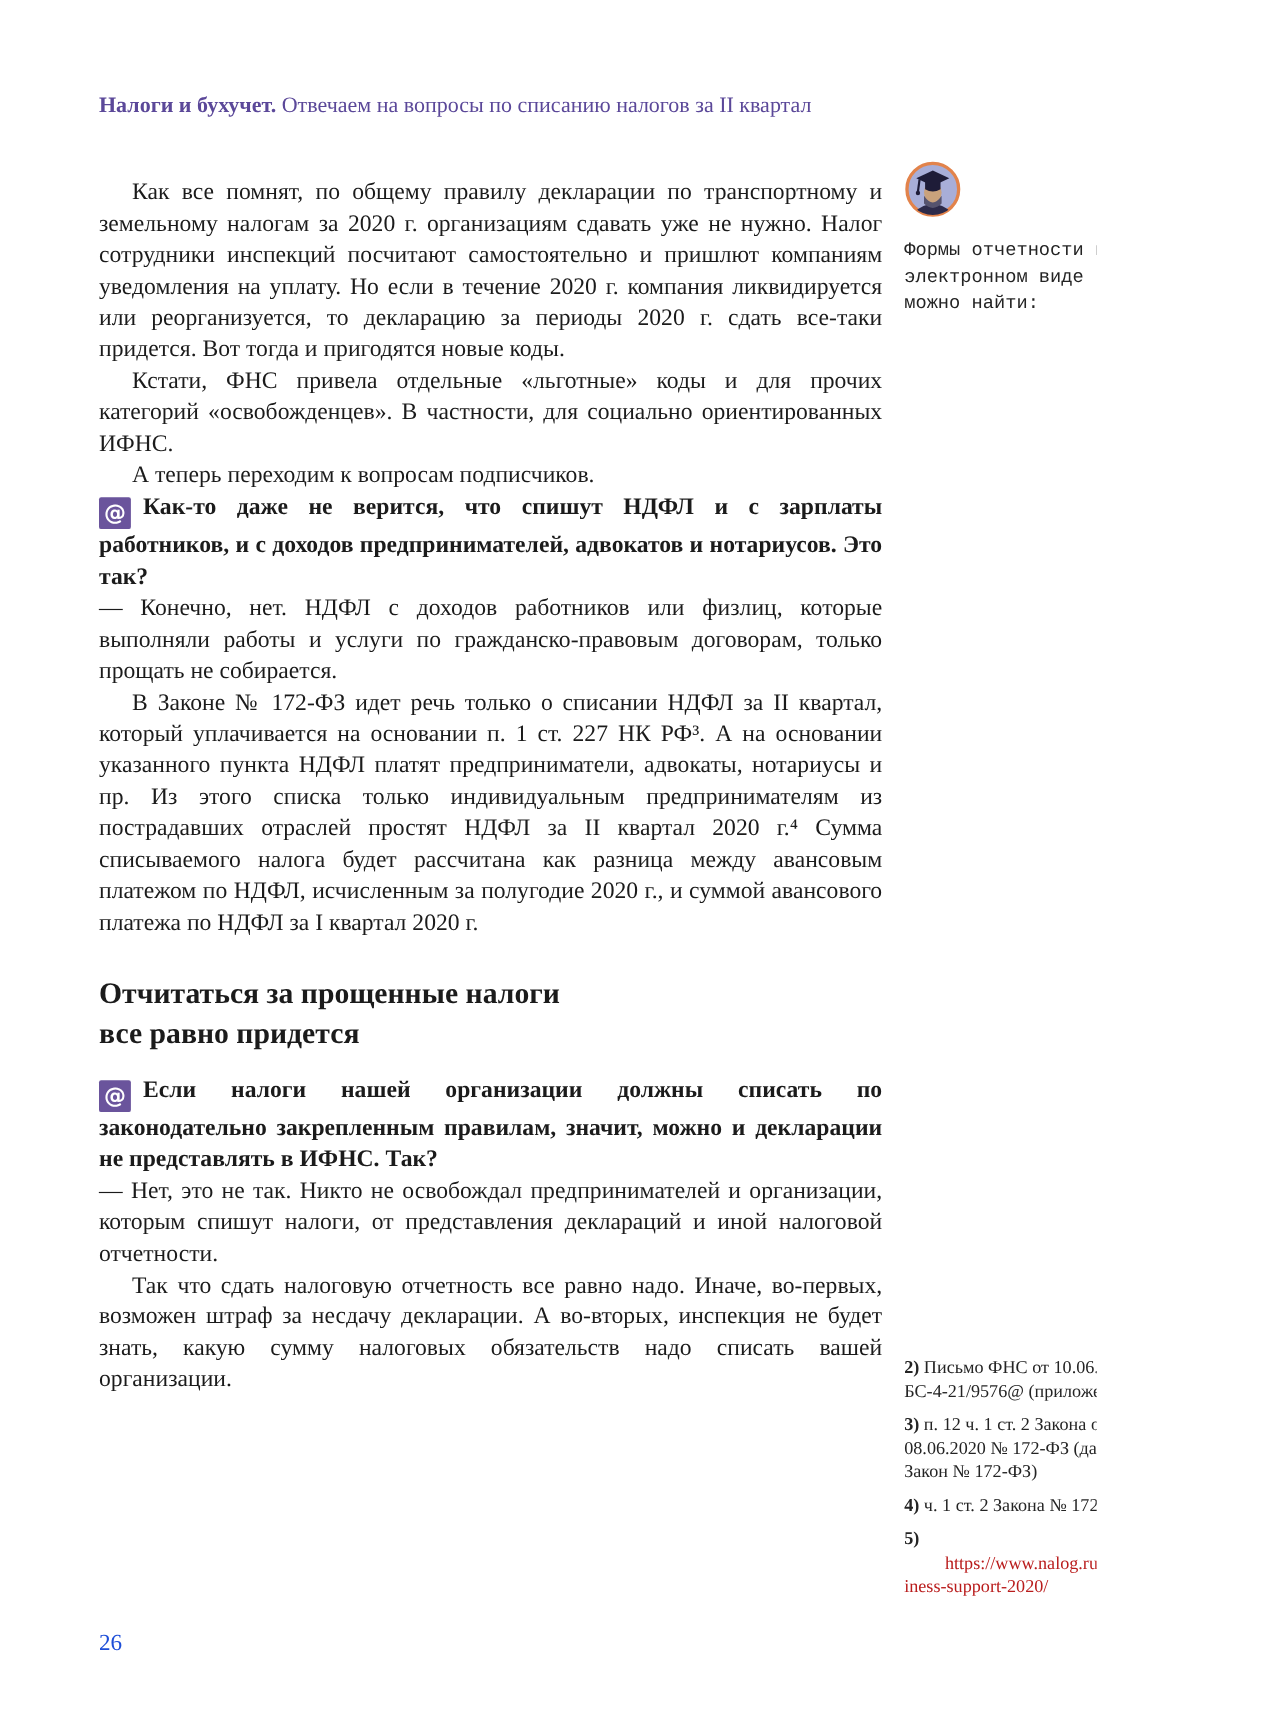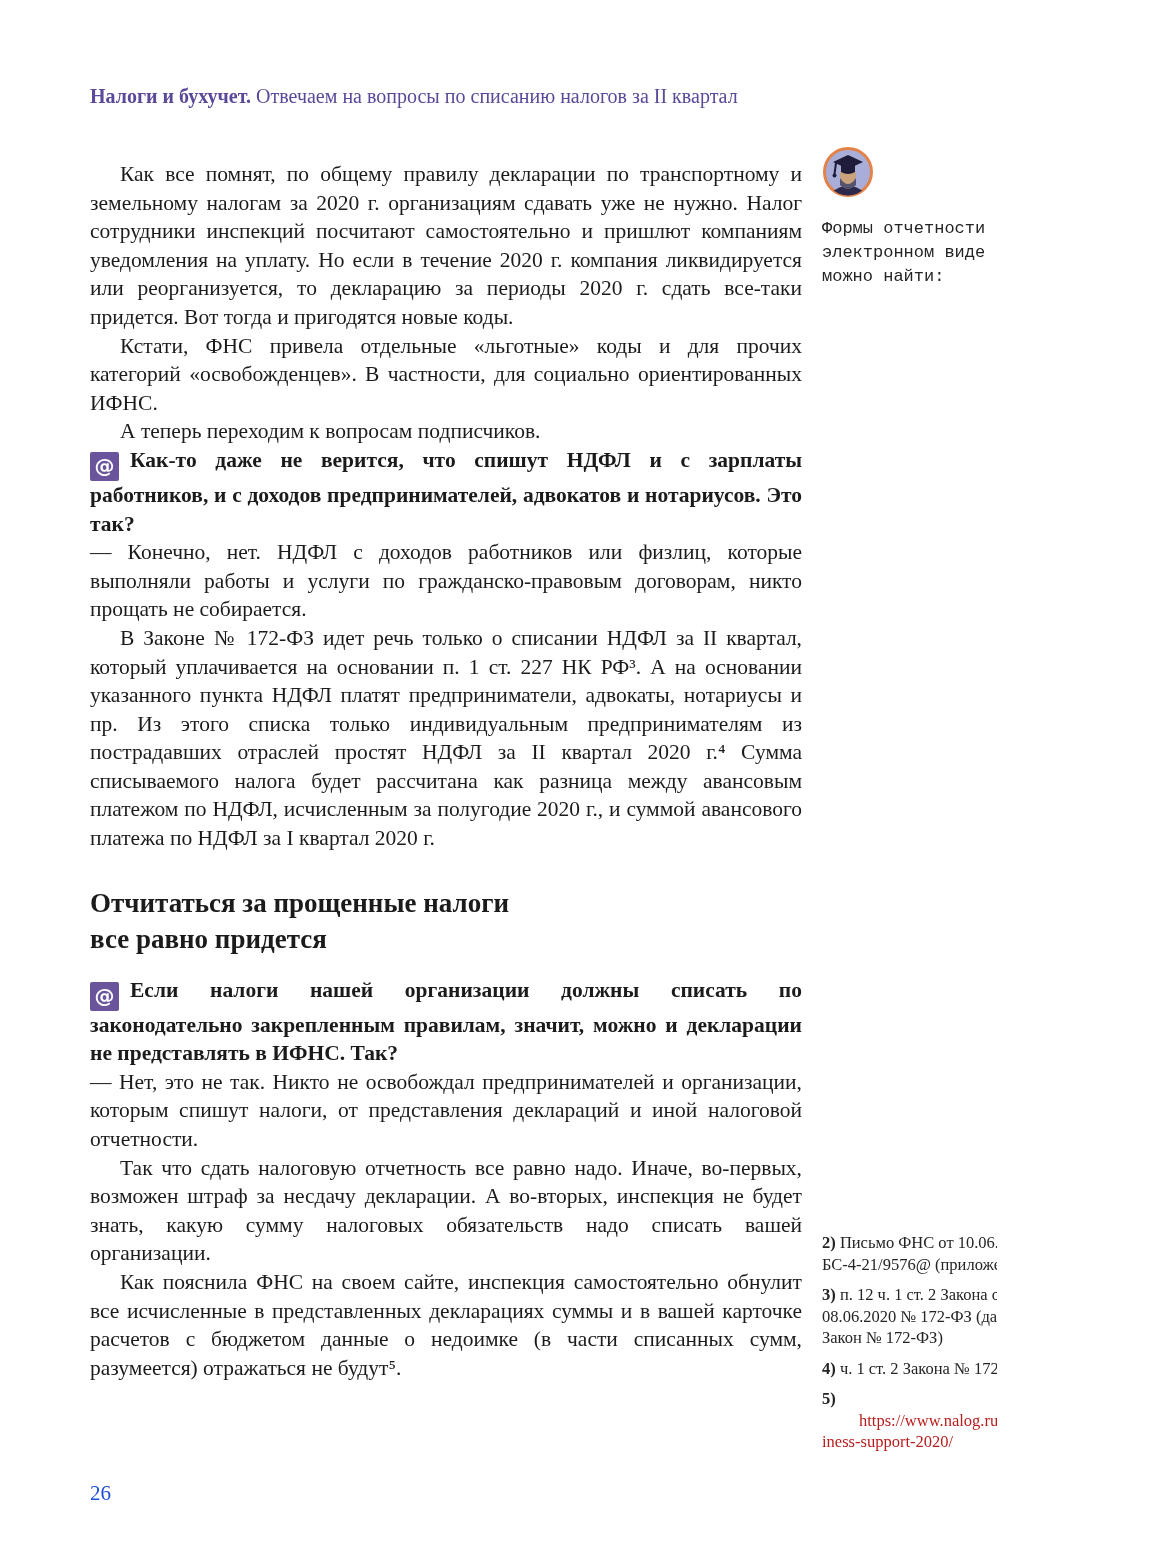--- a/index.html
+++ b/index.html
@@ -66,30 +66,29 @@
 
   <div class="runhead"><b>Налоги и бухучет.</b><span> Отвечаем на вопросы по списанию налогов за II квартал</span></div>
 
   <div class="main">
     <p class="p-ind">Как все помнят, по общему правилу декларации по транспортному и земельному налогам за 2020 г. организациям сдавать уже не нужно. Налог сотрудники инспекций посчитают самостоятельно и пришлют компаниям уведомления на уплату. Но если в течение 2020 г. компания ликвидируется или реорганизуется, то декларацию за периоды 2020 г. сдать все-таки придется. Вот тогда и пригодятся новые коды.</p>
     <p class="p-ind">Кстати, ФНС привела отдельные «льготные» коды и для прочих категорий «освобожденцев». В частности, для социально ориентированных ИФНС.</p>
     <p class="p-ind">А теперь переходим к вопросам подписчиков.</p>
 
 
     <p class="question"><span class="at-badge">@</span><span>Как-то даже не верится, что спишут НДФЛ и с зарплаты работников, и с доходов предпринимателей, адвокатов и нотариусов. Это так?</span></p>
-    <p class="answer">—  Конечно, нет. НДФЛ с доходов работников или физлиц, которые выполняли работы и услуги по гражданско-правовым договорам, никто прощать не собирается.</p>
+    <p class="answer">—  Конечно, нет. НДФЛ с доходов работников или физлиц, которые выполняли работы и услуги по гражданско-правовым договорам, только прощать не собирается.</p>
     <p class="p-ind">В Законе № 172-ФЗ идет речь только о списании НДФЛ за II квартал, который уплачивается на основании п. 1 ст. 227 НК РФ³. А на основании указанного пункта НДФЛ платят предприниматели, адвокаты, нотариусы и пр. Из этого списка только индивидуальным предпринимателям из пострадавших отраслей простят НДФЛ за II квартал 2020 г.⁴ Сумма списываемого налога будет рассчитана как разница между авансовым платежом по НДФЛ, исчисленным за полугодие 2020 г., и суммой авансового платежа по НДФЛ за I квартал 2020 г.</p>
 
     <div class="h2">Отчитаться за прощенные налоги
 все равно придется</div>
 
     <p class="question"><span class="at-badge">@</span><span>Если налоги нашей организации должны списать по законодательно закрепленным правилам, значит, можно и декларации не представлять в ИФНС. Так?</span></p>
     <p class="answer">—  Нет, это не так. Никто не освобождал предпринимателей и организации, которым спишут налоги, от представления деклараций и иной налоговой отчетности.</p>
     <p class="p-ind">Так что сдать налоговую отчетность все равно надо. Иначе, во-первых, возможен штраф за несдачу декларации. А во-вторых, инспекция не будет знать, какую сумму налоговых обязательств надо списать вашей организации.</p>
-    <p class="p-ind">Как пояснила ФНС на своем сайте, инспекция самостоятельно обнулит все исчисленные в представленных декларациях суммы и в вашей карточке расчетов с бюджетом данные о недоимке (в части списанных сумм, разумеется) отражаться не будут⁵.</p>
   </div>
 
   <div class="side-note">
     <svg width="52" height="52" viewBox="0 0 52 52">
       <defs>
           <clipPath id="circ">
             <circle cx="26" cy="26" r="23.5"></circle>
           </clipPath>
         </defs>
       <circle cx="26" cy="26" r="23.5" fill="#a8aed8" stroke="#e2834b" stroke-width="3"></circle>

